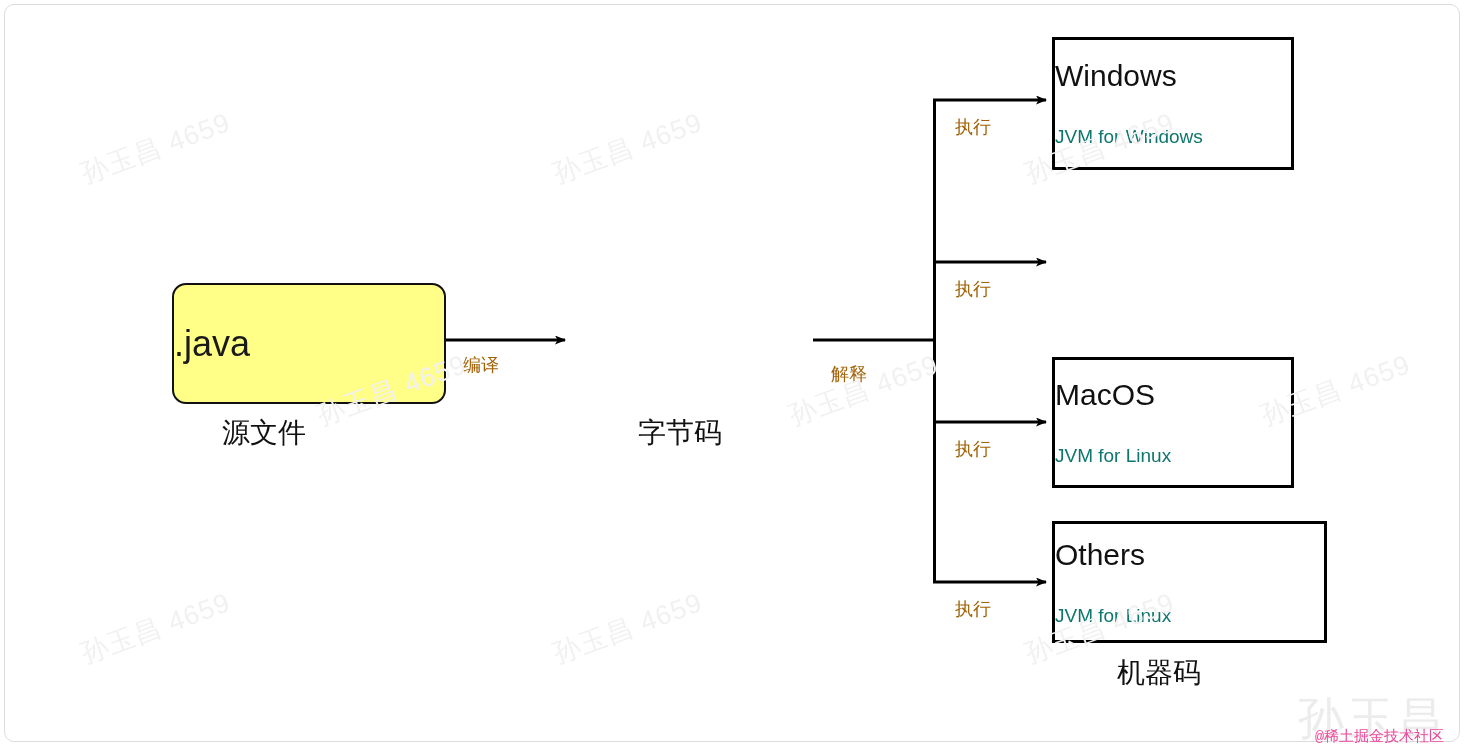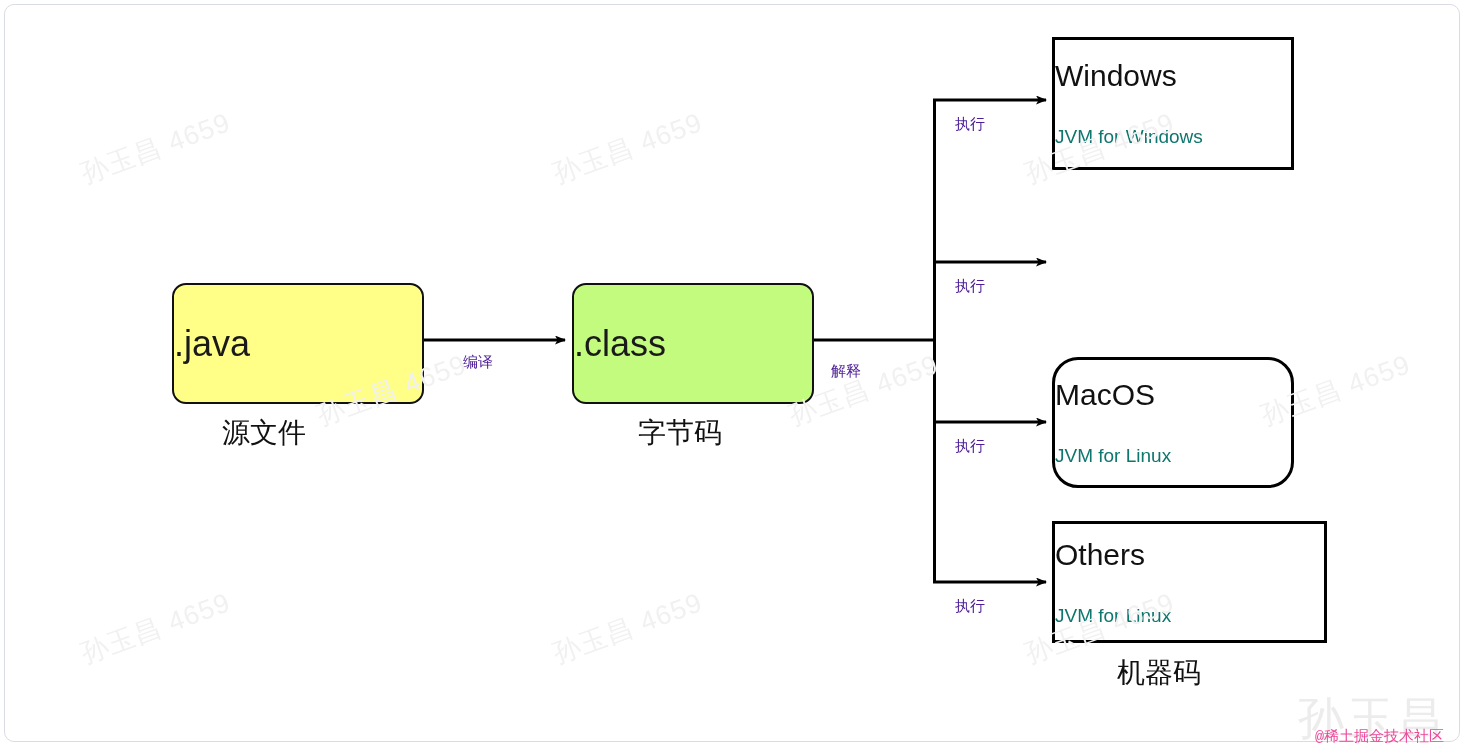--- a/index.html
+++ b/index.html
@@ -89,22 +89,22 @@
   .caption{
     position:absolute;
     font-size:28px;
     color:#111111;
     white-space:nowrap;
     z-index:2;
     font-family:"Liberation Sans","DejaVu Sans",sans-serif;
   }
   .edge-label{
     position:absolute;
-    font-size:15px;
-    color:#4c1d95;
+    font-size:18px;
+    color:#a16207;
     white-space:nowrap;
     z-index:2;
   }
 
   
   #attribution{
     position:absolute;
     right:22px;
     bottom:2px;
     font-size:15px;
@@ -158,45 +158,42 @@
     <div class="wm" style="left:548px; top:158px;">孙玉昌 4659</div>
     <div class="wm" style="left:1020px;top:158px;">孙玉昌 4659</div>
     <div class="wm" style="left:312px; top:400px;">孙玉昌 4659</div>
     <div class="wm" style="left:784px; top:400px;">孙玉昌 4659</div>
     <div class="wm" style="left:1256px;top:400px;">孙玉昌 4659</div>
     <div class="wm" style="left:76px;  top:638px;">孙玉昌 4659</div>
     <div class="wm" style="left:548px; top:638px;">孙玉昌 4659</div>
     <div class="wm" style="left:1020px;top:638px;">孙玉昌 4659</div>
   </div>
 
-  <div class="node rounded-node" style="left:172px; top:283px; width:252px; height:121px; background:#FFFF88;">
+  <div class="node rounded-node" style="left:172px; top:283px; width:274px; height:121px; background:#FFFF88;">
     <span class="node-title-big">.java</span>
   </div>
   <div class="caption" style="left:222px; top:414px;">源文件</div>
 
-  <div class="node rounded-node" style="left:572px; top:283px; width:242px; height:121px; background:#C3FB7E;">
-    <span class="node-title-big">.class</span>
-  </div>
   <div class="caption" style="left:638px; top:414px;">字节码</div>
 
   <div class="edge-label" style="left:463px; top:353px;">编译</div>
   <div class="edge-label" style="left:831px; top:362px;">解释</div>
 
   <div class="edge-label" style="left:955px; top:115px;">执行</div>
   <div class="edge-label" style="left:955px; top:277px;">执行</div>
   <div class="edge-label" style="left:955px; top:437px;">执行</div>
   <div class="edge-label" style="left:955px; top:597px;">执行</div>
 
   <div class="node rect-node" style="left:1052px; top:37px; width:242px; height:133px;">
     <span class="os-title">Windows</span>
     <span class="os-sub">JVM for Windows</span>
   </div>
 
 
-  <div class="node rect-node" style="left:1052px; top:357px; width:242px; height:131px;border-radius:26px;">
+  <div class="node rect-node" style="left:1052px; top:357px; width:242px; height:131px;">
     <span class="os-title">MacOS</span>
     <span class="os-sub">JVM for Linux</span>
   </div>
 
   <div class="node rect-node" style="left:1052px; top:521px; width:275px; height:122px;">
     <span class="os-title">Others</span>
     <span class="os-sub">JVM for Linux</span>
   </div>
 
   <div class="caption" style="left:1117px; top:654px;">机器码</div>

